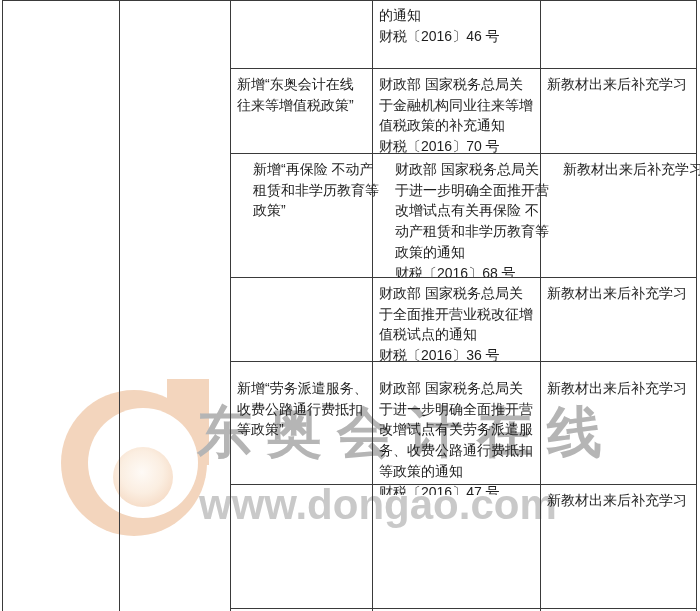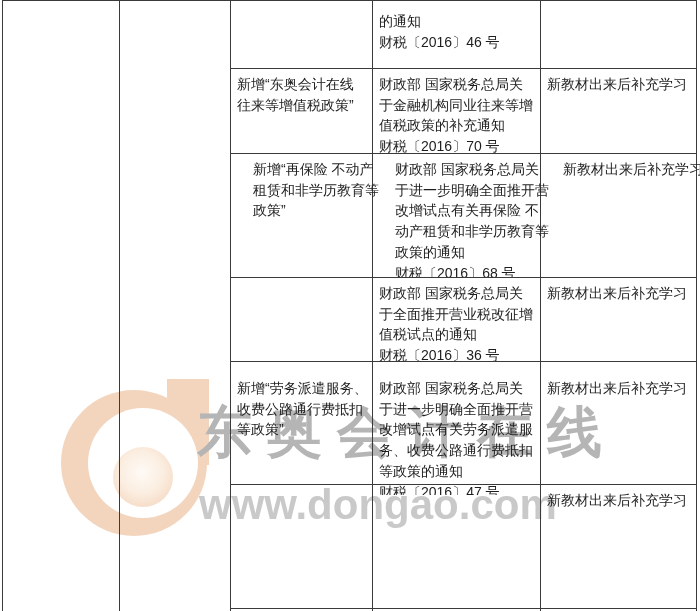--- a/index.html
+++ b/index.html
@@ -62,21 +62,21 @@
     position: absolute; top: 0; height: 100%;
     color: #1d1d1d;
     font-size: 14px; line-height: 20.7px;
     white-space: pre-line;
     padding: 6px 4px 0 6px;
     overflow: hidden;
   }
   .c-policy { left: 1px;   width: 141px; }
   .c-doc    { left: 143px; width: 167px; }
   .c-note   { left: 311px; width: 155px; }
-  .pad-sm   { padding-top: 11px; }
+  .pad-sm   { padding-top: 5px; }
 </style>
 </head>
 <body>
 
 <div class="page">
 
   <div class="logo">
     <div class="logo-ring"></div>
     <div class="logo-stem"></div>
     <div class="logo-hole"></div>

